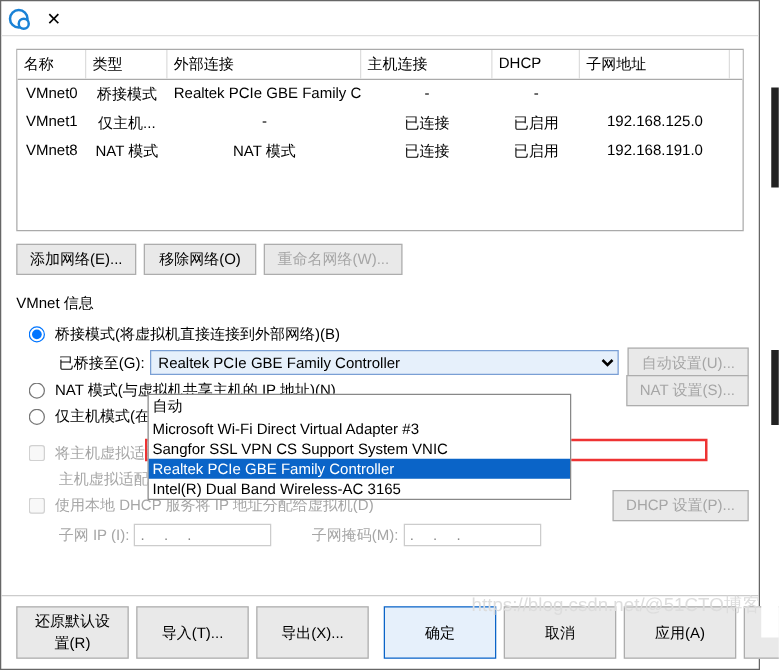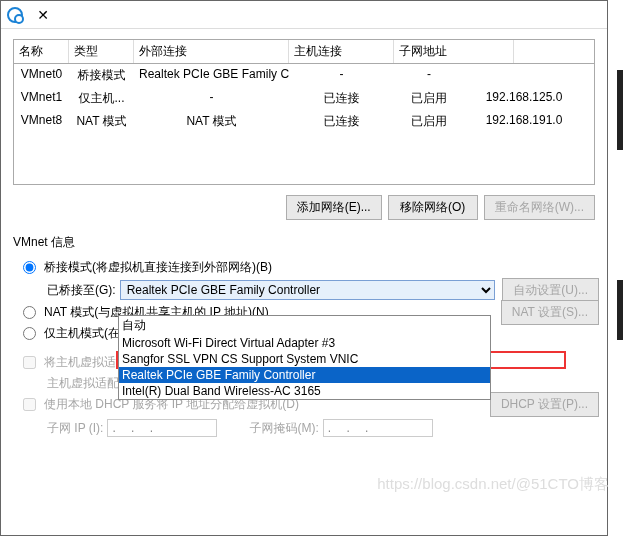--- a/index.html
+++ b/index.html
@@ -11,31 +11,31 @@
 .titlebar .title { flex: 1; }
 .close { width: 28px; text-align: center; font-size: 14px; }
 .body { padding: 10px 12px 6px; flex:1; display:flex; flex-direction:column; }
 .table { border: 1px solid #aaa; }
 .thead { display: flex; background: #fff; border-bottom: 1px solid #aaa; }
 .th { padding: 3px 5px; border-right: 1px solid #ddd; font-weight: normal; }
 .tr { display: flex; }
 .td { padding: 3px 5px; white-space: nowrap; overflow: hidden; }
 .c0{width:55px}.c1{width:65px}.c2{width:155px}.c3{width:105px}.c4{width:70px}.c5{width:120px}
 .tablebody { height: 120px; text-align: center; }
-.btnrow { display: flex; justify-content: flex-end; gap: 6px; margin: 10px 0; }
+.btnrow { display: flex; justify-content: flex-start; gap: 6px; margin: 10px 0; }
 button { background: #e9e9e9; border: 1px solid #adadad; padding: 3px 10px; min-width: 90px; }
 button:disabled { color: #a6a6a6; }
 .section-title { margin: 4px 0; }
 .radios { padding-left: 10px; }
 .radio-row { display: flex; align-items: center; margin: 4px 0; gap: 4px; position: relative; }
 .radio-row .rightbtn { position: absolute; right: -4px; }
 input[type=radio], input[type=checkbox] { margin: 0 4px 0 0; }
 .indent { margin-left: 24px; }
 select.combo { width: 375px; border: 1px solid #7a9fd4; background: #e6f0fb; padding: 1px 2px; }
-.dropdown { position: absolute; left: 118px; top: 315px; width: 373px; background: #fff; border: 1px solid #888; z-index: 10; }
+.dropdown { position: absolute; left: 118px; top: 315px; width: 339px; background: #fff; border: 1px solid #888; z-index: 10; }
 .dropdown .opt { padding: 1px 3px; }
 .dropdown .sel { background: #0a64c8; color: #fff; }
 .redbox { position: absolute; left: 116px; top: 351px; width: 450px; height: 18px; border: 2px solid #e33; z-index: 5; pointer-events:none;}
 .disabled-text { color: #a6a6a6; }
 .iprow { display: flex; align-items: center; gap: 4px; margin: 6px 0 0 24px; color:#a6a6a6;}
 .ipbox { border: 1px solid #ccc; width: 110px; padding: 1px 4px; letter-spacing: 6px; color:#888;}
 .footer { border-top: 1px solid #ccc; padding: 8px 12px; display: flex; gap: 6px; }
 .footer .spacer { flex:1; }
 .primary { border: 1px solid #0a64c8; background:#e6f0fb; }
 .watermark { position:absolute; right:14px; bottom:42px; color:#ddd; font-size:15px; pointer-events:none;}
@@ -52,20 +52,21 @@
     <span class="close">✕</span>
   </div>
 
   <div class="body">
     <div class="table">
       <div class="thead">
         <div class="th c0">名称</div>
         <div class="th c1">类型</div>
         <div class="th c2">外部连接</div>
         <div class="th c3">主机连接</div>
+        <div class="th c4">DHCP</div>
         <div class="th c5">子网地址</div>
       </div>
       <div class="tablebody" id="tbody">
           <div class="tr">
             <div class="td c0">VMnet0</div>
             <div class="td c1">桥接模式</div>
             <div class="td c2">Realtek PCIe GBE Family Co...</div>
             <div class="td c3">-</div>
             <div class="td c4">-</div>
             <div class="td c5"></div>
@@ -132,20 +133,30 @@
 
       <div class="iprow">
         <span>子网 IP (I):</span>
         <span class="ipbox">.   .   .</span>
         <span style="margin-left:28px">子网掩码(M):</span>
         <span class="ipbox">.   .   .</span>
       </div>
     </div>
   </div>
 
+  <div class="footer">
+    <button>还原默认设置(R)</button>
+    <button>导入(T)...</button>
+    <button>导出(X)...</button>
+    <span class="spacer"></span>
+    <button class="primary">确定</button>
+    <button>取消</button>
+    <button>应用(A)</button>
+    <button>帮助</button>
+  </div>
 </div>
 
 <div class="dropdown" id="dd">
     <div class="opt">自动</div>
     <div class="opt">Microsoft Wi-Fi Direct Virtual Adapter #3</div>
     <div class="opt">Sangfor SSL VPN CS Support System VNIC</div>
     <div class="opt sel">Realtek PCIe GBE Family Controller</div>
     <div class="opt">Intel(R) Dual Band Wireless-AC 3165</div>
   </div>
 <div class="redbox"></div>

